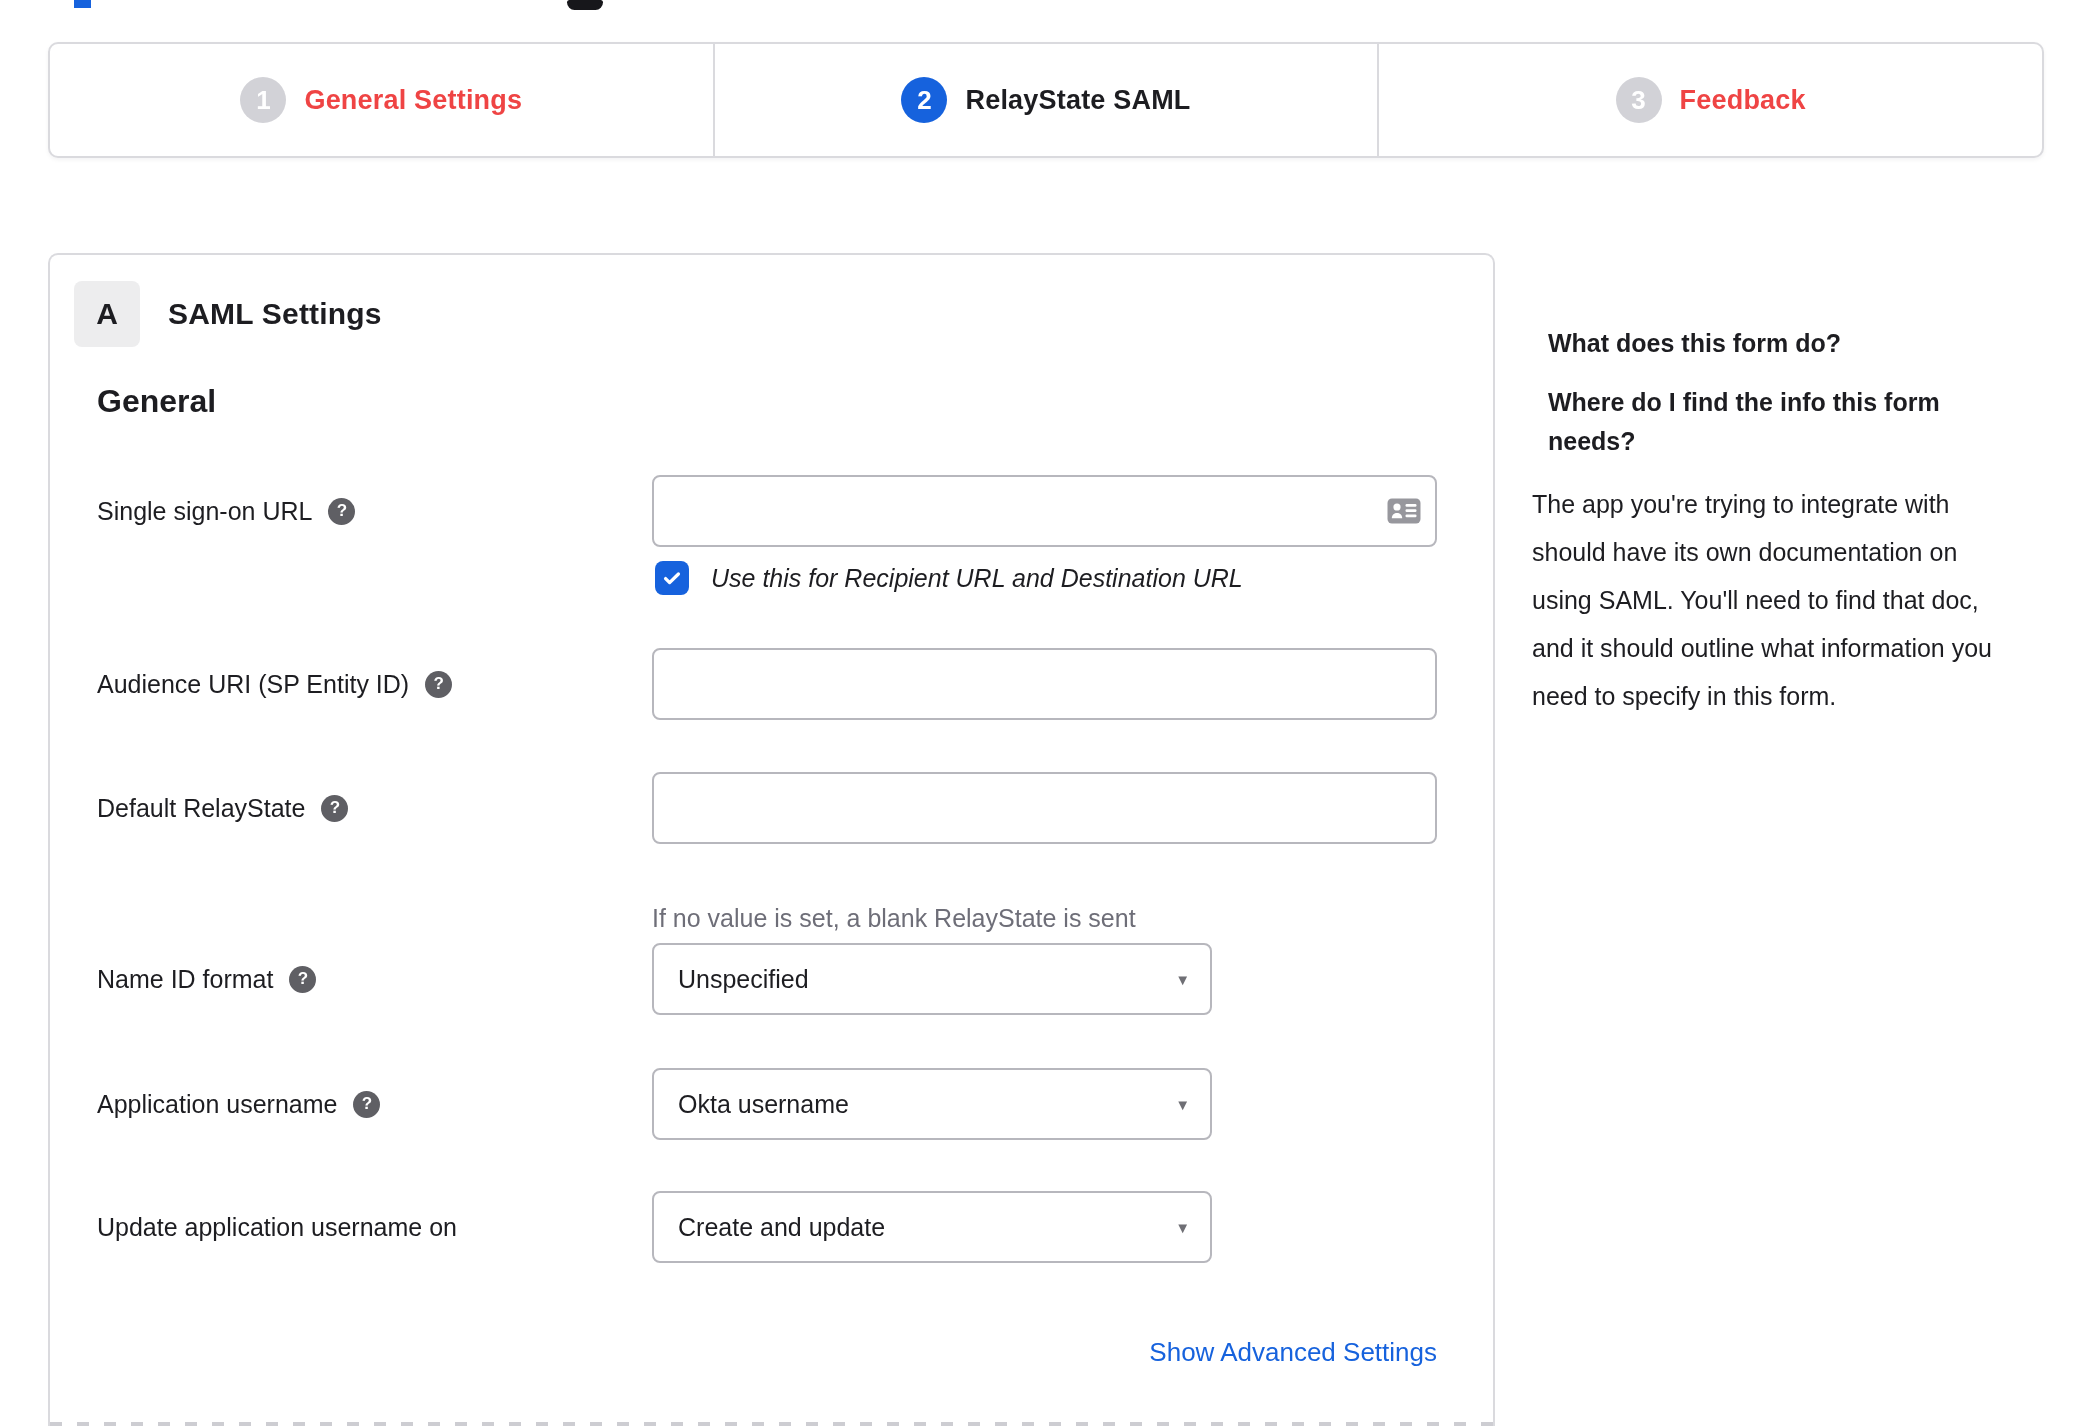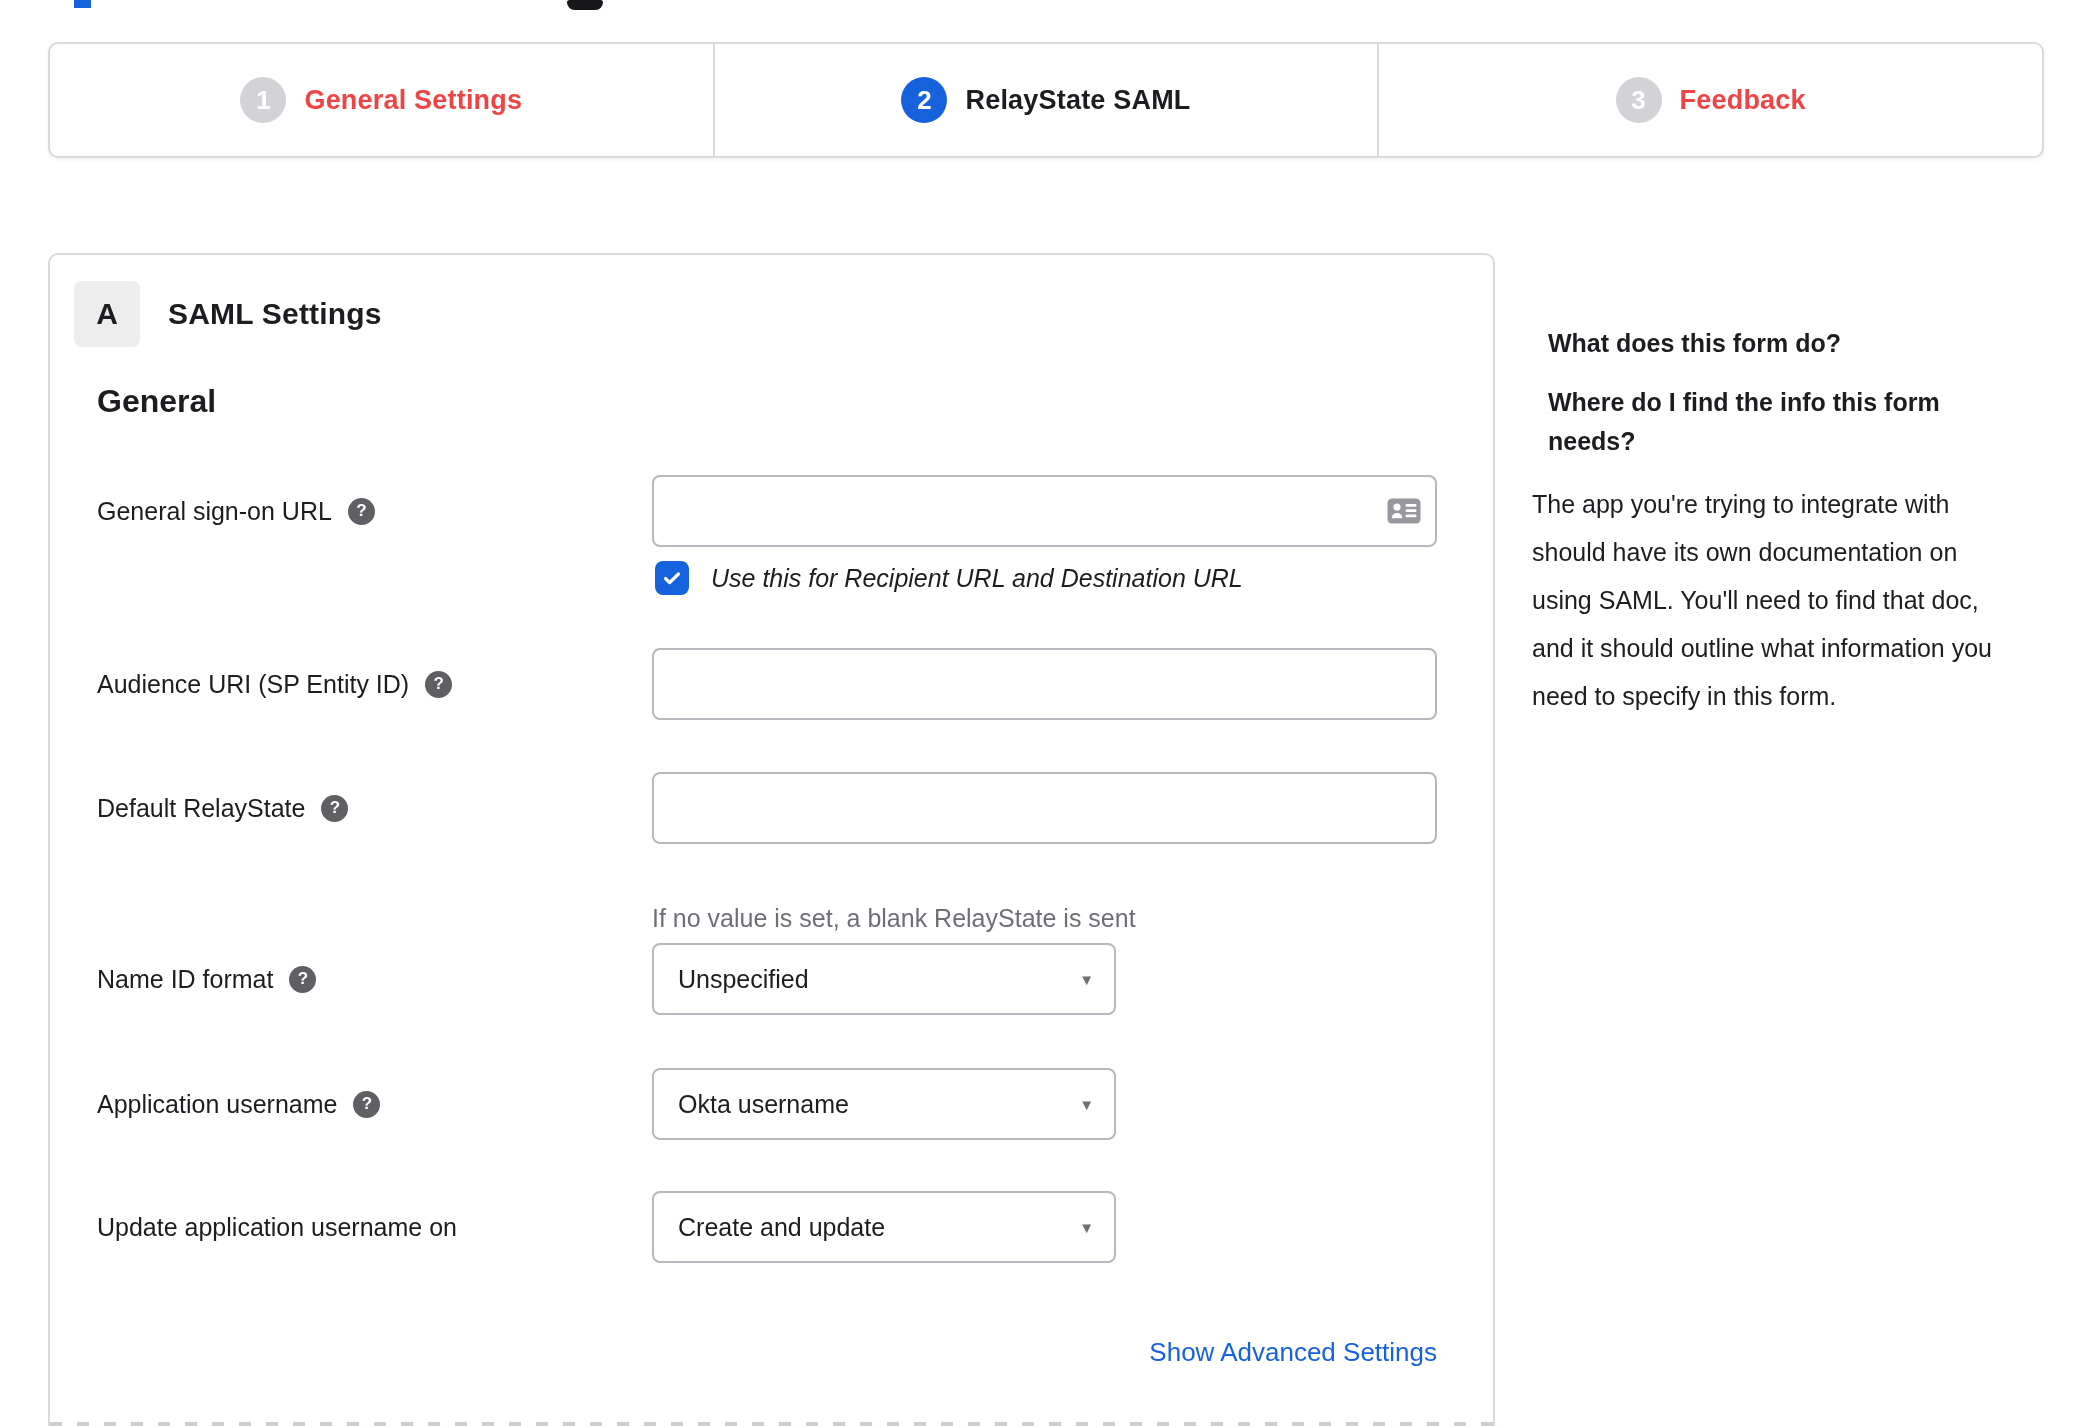--- a/index.html
+++ b/index.html
@@ -91,21 +91,21 @@
     margin-left:558px; cursor:pointer; flex:0 0 auto;
   }
   .checkbox-label { margin-left:22px; font-size:25px; color:#1d1d21; }
 
   .field-hint {
     position:absolute; left:555px; top:86px;
     font-size:25px; color:#6e6e78;margin-top:46px;
   }
 
   .select {
-    position:absolute; left:555px; top:0; width:464px; height:72px;
+    position:absolute; left:555px; top:0; width:560px; height:72px;
     border:2px solid #b7b7bd; border-radius:8px; background:#fff;
     display:flex; align-items:center;
     font-size:25px; color:#1d1d21; padding:0 52px 0 24px;
     cursor:pointer;
   }
   .select .caret {
     position:absolute; right:20px; top:50%; transform:translateY(-50%);
     font-size:15px; color:#6f6f75;
   }
 
@@ -148,21 +148,21 @@
 </div>
 
 <div class="card">
 
   <div class="section-badge">A</div>
   <div class="card-title">SAML Settings</div>
   <div class="group-heading">General</div>
 
   <div class="row" style="top:220px; height:72px;">
     <div class="row-label">
-      <span>General sign-on URL</span>
+      <span>Single sign-on URL</span>
       <span class="help-icon">?</span>
     </div>
     <input class="text-input" type="text" style="">
     <svg class="input-icon" viewBox="0 0 34 26" xmlns="http://www.w3.org/2000/svg">
       <rect x="0.5" y="0.5" width="33" height="25" rx="4.5" fill="#97979d"></rect>
       <circle cx="10" cy="9" r="3.6" fill="#ffffff"></circle>
       <path d="M4.8 20.2c0-3.4 2.6-5.2 5.2-5.2s5.2 1.8 5.2 5.2z" fill="#ffffff"></path>
       <rect x="18.5" y="6" width="11" height="2.8" rx="1.2" fill="#ffffff"></rect>
       <rect x="18.5" y="11.2" width="11" height="2.8" rx="1.2" fill="#ffffff"></rect>
       <rect x="18.5" y="16.4" width="11" height="2.8" rx="1.2" fill="#ffffff"></rect>

